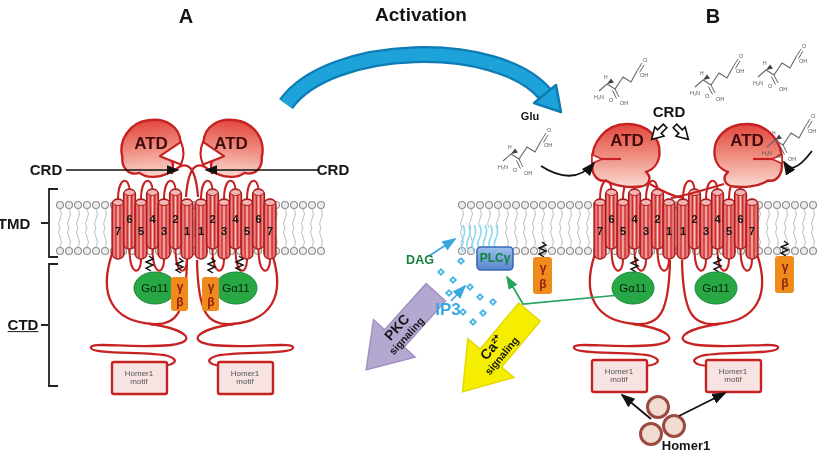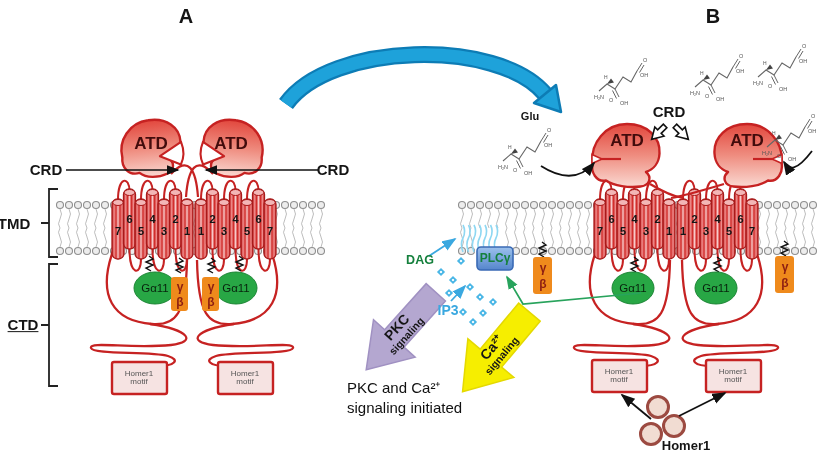--- a/index.html
+++ b/index.html
@@ -628,37 +628,38 @@
 
   <g stroke="#222" stroke-width="1.8" fill="none">
     <path d="M 58 189 L 49 189 L 49 257 L 58 257 M 49 223 L 41 223"></path>
   </g>
   <g stroke="#222" stroke-width="1.8" fill="none">
     <path d="M 58 264 L 49 264 L 49 386 L 58 386 M 49 325 L 41 325"></path>
   </g>
 </svg>
 
 <div class="lbl b" style="left:186px;top:16px;font-size:20px;">A</div>
+<div class="lbl b" style="left:421px;top:15px;font-size:19px;">Activation</div>
 <div class="lbl b" style="left:713px;top:16px;font-size:20px;">B</div>
 
 <div class="lbl b" style="left:46px;top:170px;font-size:15px;">CRD</div>
 <div class="lbl b" style="left:333px;top:170px;font-size:15px;">CRD</div>
 <div class="lbl b" style="left:151px;top:144px;font-size:17px;color:#420c0c;">ATD</div>
 <div class="lbl b" style="left:231px;top:144px;font-size:17px;color:#420c0c;">ATD</div>
 <div class="lbl b" style="left:14px;top:224px;font-size:15px;">TMD</div>
 <div class="lbl b" style="left:23px;top:325px;font-size:15px;text-decoration:underline;">CTD</div>
 
 <div class="lbl b" style="left:669px;top:112px;font-size:15px;">CRD</div>
 <div class="lbl b" style="left:627px;top:141px;font-size:17px;color:#420c0c;">ATD</div>
 <div class="lbl b" style="left:747px;top:141px;font-size:17px;color:#420c0c;">ATD</div>
 <div class="lbl b" style="left:482px;top:117px;font-size:11px;margin-left:48px;">Glu</div>
 
 <div class="lbl b" style="left:495px;top:258px;font-size:12px;color:#15803d;">PLCγ</div>
 <div class="lbl b" style="left:420px;top:261px;font-size:12.5px;color:#15803d;">DAG</div>
-<div class="lbl b" style="left:448px;top:310px;font-size:14px;color:#3aa8e0;">IP3</div>
+<div class="lbl b" style="left:448px;top:310px;font-size:17px;color:#3aa8e0;">IP3</div>
 
 <div class="lbl" style="left:155px;top:288px;font-size:11.5px;color:#08230d;">Gα11</div>
 <div class="lbl" style="left:236px;top:288px;font-size:11.5px;color:#08230d;">Gα11</div>
 <div class="lbl" style="left:633px;top:288px;font-size:11.5px;color:#08230d;">Gα11</div>
 <div class="lbl" style="left:716px;top:288px;font-size:11.5px;color:#08230d;">Gα11</div>
 
 <div class="lbl b" style="left:180px;top:287px;font-size:12px;color:#8c1d12;">γ</div>
 <div class="lbl b" style="left:180px;top:302px;font-size:12px;color:#8c1d12;">β</div>
 <div class="lbl b" style="left:211px;top:287px;font-size:12px;color:#8c1d12;">γ</div>
 <div class="lbl b" style="left:211px;top:302px;font-size:12px;color:#8c1d12;">β</div>
@@ -686,20 +687,16 @@
 
 <div class="lbl two b" style="left:401px;top:331px;transform:translate(-50%,-50%) rotate(-48deg);">
   <span style="font-size:14px;">PKC</span>
   <span style="font-size:10.5px;">signaling</span>
     </div>
 <div class="lbl two b" style="left:496px;top:351px;transform:translate(-50%,-50%) rotate(-50deg);">
   <span style="font-size:14px;">Ca²⁺</span>
   <span style="font-size:10.5px;">signaling</span>
     </div>
 
-<div class="lbl two" style="left:347px;top:378px;transform:none;text-align:left;font-size:15px;line-height:20px;color:#111;">
-  <span>PKC and Ca²⁺</span>
-  <span>signaling initiated</span>
-    </div>
 
 <div class="lbl b" style="left:686px;top:446px;font-size:13px;">Homer1</div>
 
 </div>
 
 </body></html>

